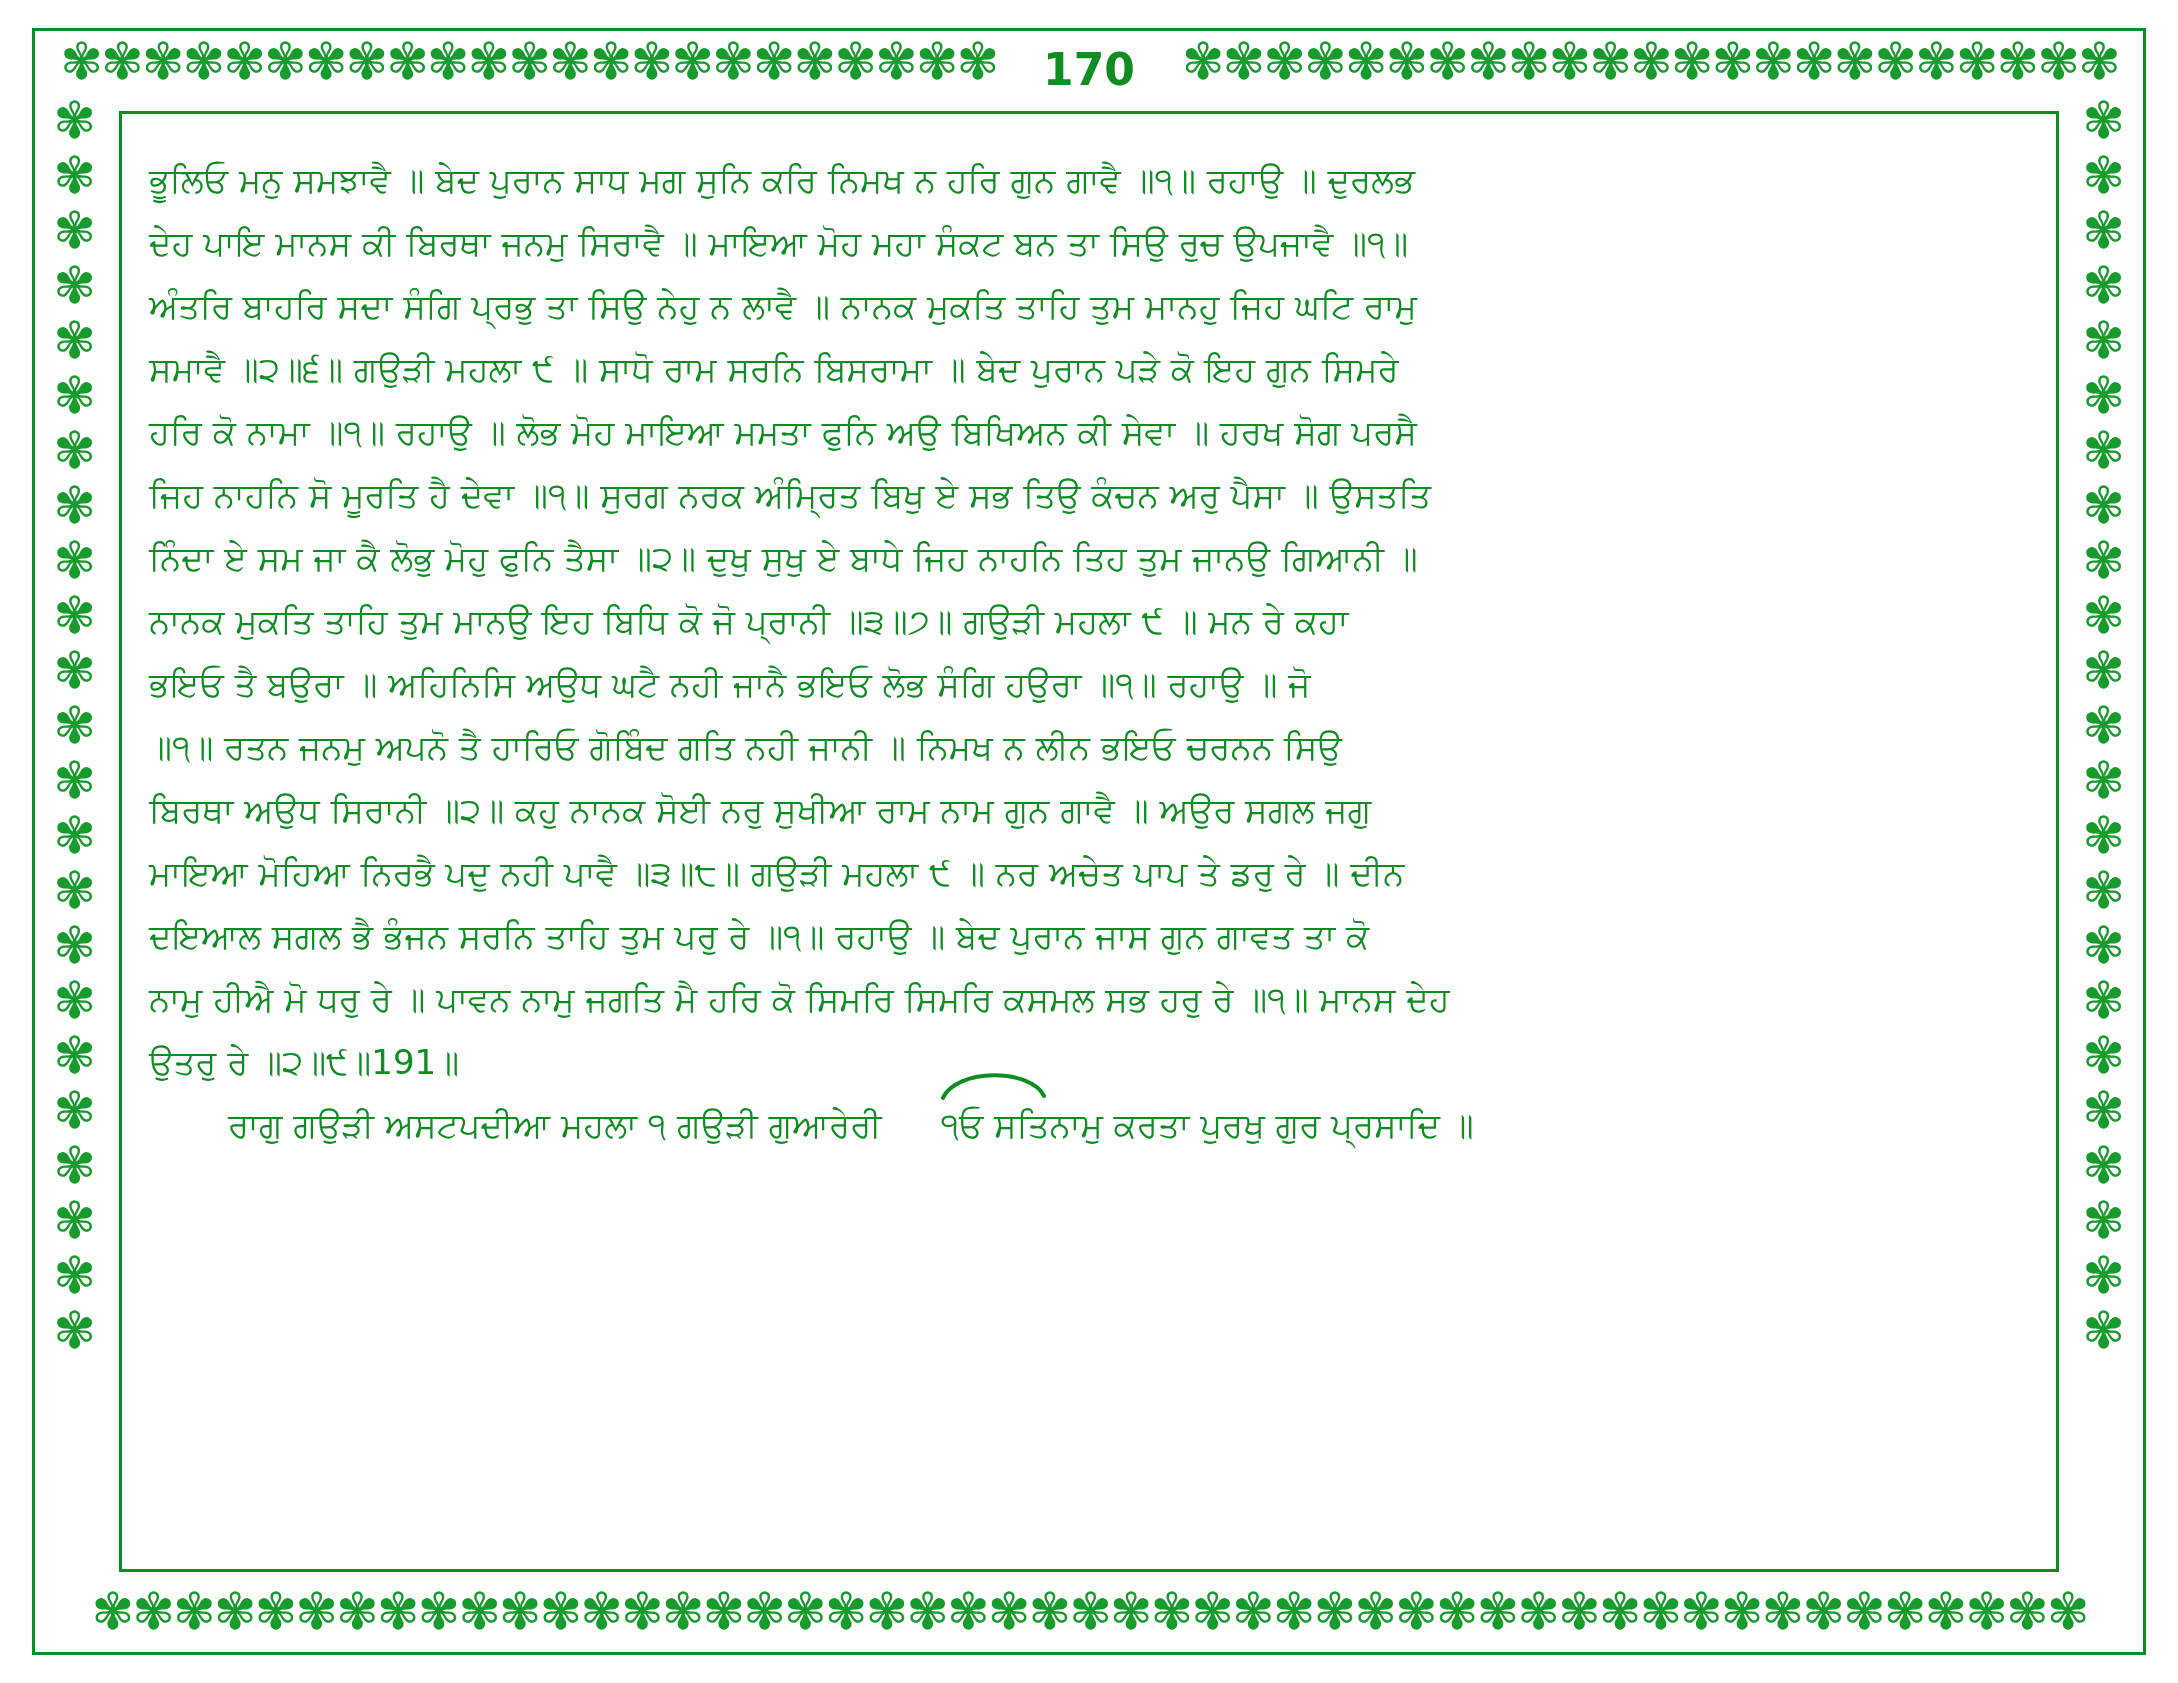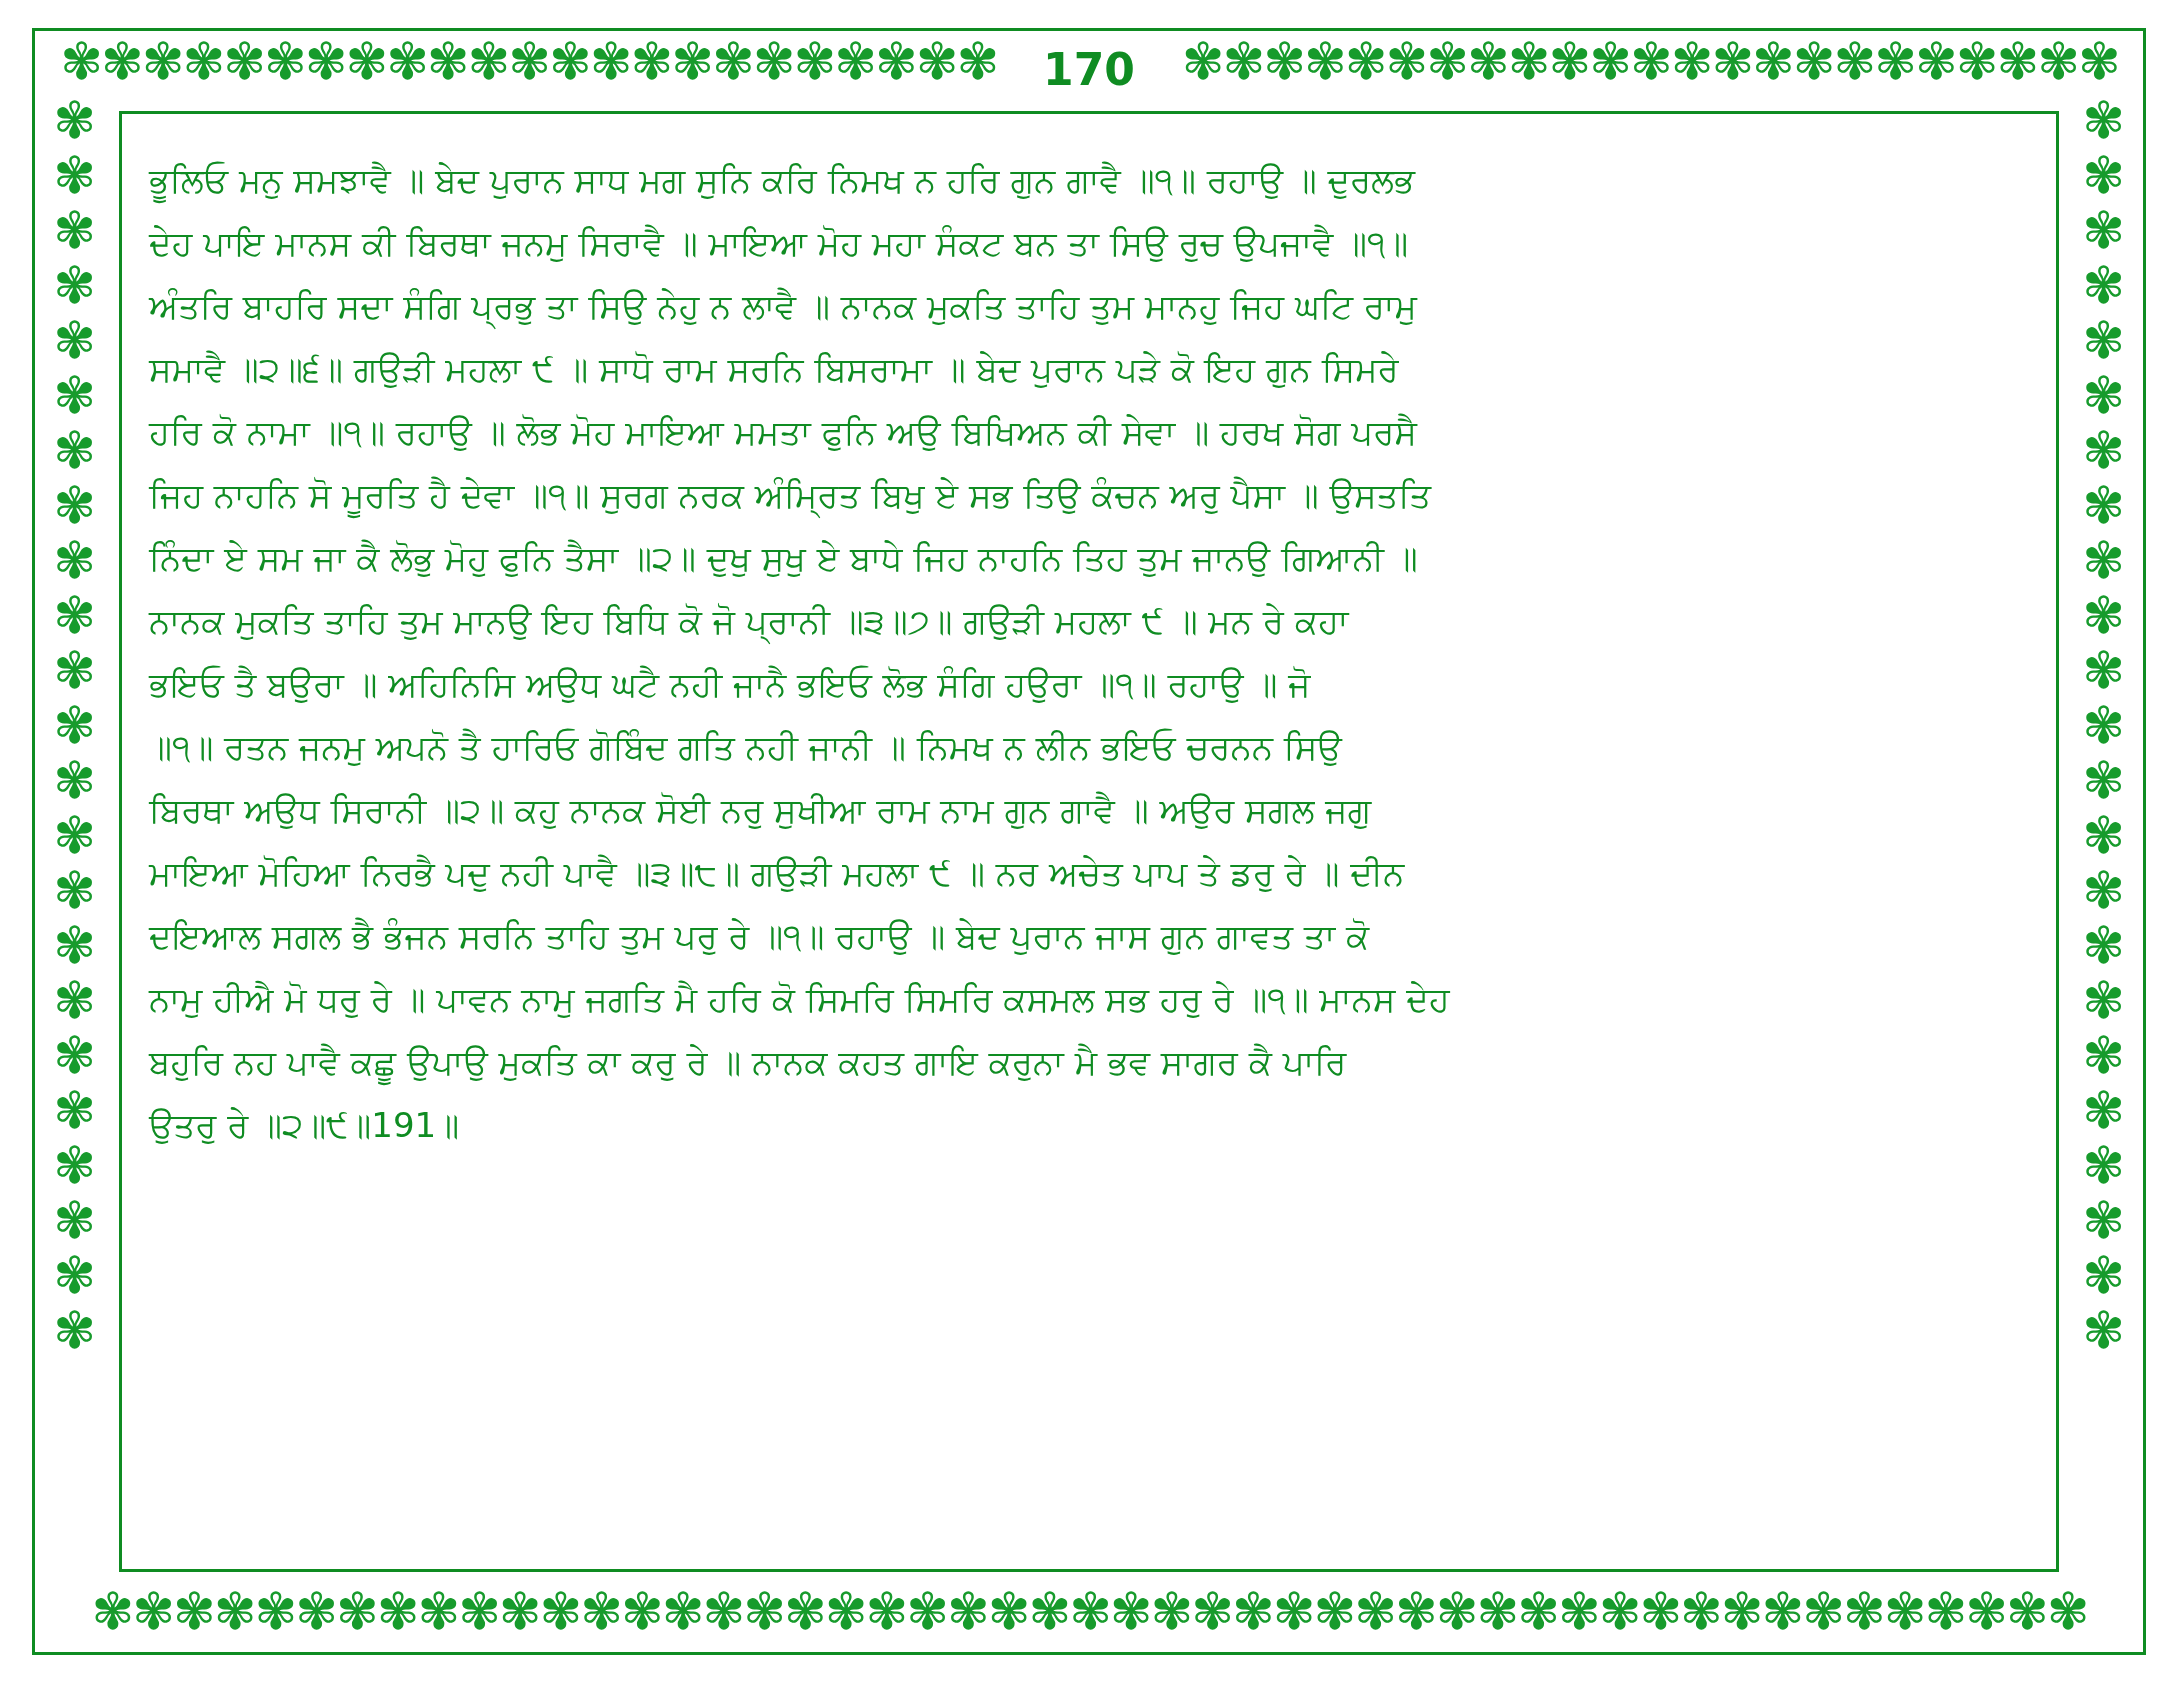--- a/index.html
+++ b/index.html
@@ -164,20 +164,28 @@
     <div class="line">ਹਰਿ ਕੋ ਨਾਮਾ ॥੧॥ ਰਹਾਉ ॥ ਲੋਭ ਮੋਹ ਮਾਇਆ ਮਮਤਾ ਫੁਨਿ ਅਉ ਬਿਖਿਅਨ ਕੀ ਸੇਵਾ ॥ ਹਰਖ ਸੋਗ ਪਰਸੈ</div>
     <div class="line">ਜਿਹ ਨਾਹਨਿ ਸੋ ਮੂਰਤਿ ਹੈ ਦੇਵਾ ॥੧॥ ਸੁਰਗ ਨਰਕ ਅੰਮ੍ਰਿਤ ਬਿਖੁ ਏ ਸਭ ਤਿਉ ਕੰਚਨ ਅਰੁ ਪੈਸਾ ॥ ਉਸਤਤਿ</div>
     <div class="line">ਨਿੰਦਾ ਏ ਸਮ ਜਾ ਕੈ ਲੋਭੁ ਮੋਹੁ ਫੁਨਿ ਤੈਸਾ ॥੨॥ ਦੁਖੁ ਸੁਖੁ ਏ ਬਾਧੇ ਜਿਹ ਨਾਹਨਿ ਤਿਹ ਤੁਮ ਜਾਨਉ ਗਿਆਨੀ ॥</div>
     <div class="line">ਨਾਨਕ ਮੁਕਤਿ ਤਾਹਿ ਤੁਮ ਮਾਨਉ ਇਹ ਬਿਧਿ ਕੋ ਜੋ ਪ੍ਰਾਨੀ ॥੩॥੭॥ ਗਉੜੀ ਮਹਲਾ ੯ ॥ ਮਨ ਰੇ ਕਹਾ</div>
     <div class="line">ਭਇਓ ਤੈ ਬਉਰਾ ॥ ਅਹਿਨਿਸਿ ਅਉਧ ਘਟੈ ਨਹੀ ਜਾਨੈ ਭਇਓ ਲੋਭ ਸੰਗਿ ਹਉਰਾ ॥੧॥ ਰਹਾਉ ॥ ਜੋ</div>
     <div class="line">॥੧॥ ਰਤਨ ਜਨਮੁ ਅਪਨੋ ਤੈ ਹਾਰਿਓ ਗੋਬਿੰਦ ਗਤਿ ਨਹੀ ਜਾਨੀ ॥ ਨਿਮਖ ਨ ਲੀਨ ਭਇਓ ਚਰਨਨ ਸਿਉ</div>
     <div class="line">ਬਿਰਥਾ ਅਉਧ ਸਿਰਾਨੀ ॥੨॥ ਕਹੁ ਨਾਨਕ ਸੋਈ ਨਰੁ ਸੁਖੀਆ ਰਾਮ ਨਾਮ ਗੁਨ ਗਾਵੈ ॥ ਅਉਰ ਸਗਲ ਜਗੁ</div>
     <div class="line">ਮਾਇਆ ਮੋਹਿਆ ਨਿਰਭੈ ਪਦੁ ਨਹੀ ਪਾਵੈ ॥੩॥੮॥ ਗਉੜੀ ਮਹਲਾ ੯ ॥ ਨਰ ਅਚੇਤ ਪਾਪ ਤੇ ਡਰੁ ਰੇ ॥ ਦੀਨ</div>
     <div class="line">ਦਇਆਲ ਸਗਲ ਭੈ ਭੰਜਨ ਸਰਨਿ ਤਾਹਿ ਤੁਮ ਪਰੁ ਰੇ ॥੧॥ ਰਹਾਉ ॥ ਬੇਦ ਪੁਰਾਨ ਜਾਸ ਗੁਨ ਗਾਵਤ ਤਾ ਕੋ</div>
     <div class="line">ਨਾਮੁ ਹੀਐ ਮੋ ਧਰੁ ਰੇ ॥ ਪਾਵਨ ਨਾਮੁ ਜਗਤਿ ਮੈ ਹਰਿ ਕੋ ਸਿਮਰਿ ਸਿਮਰਿ ਕਸਮਲ ਸਭ ਹਰੁ ਰੇ ॥੧॥ ਮਾਨਸ ਦੇਹ</div>
-    <div class="line">ਬਹੁਰਿ ਨਹ ਪਾਵੈ ਕਛੂ ਉਪਾਉ ਮੁਕਤਿ ਕਾ ਕਰੁ ਰੇ ॥ ਨਾਨਕ ਕਹਤ ਗਾਇ ਕਰੁਨਾ ਮੈ ਭਵ ਸਾਗਰ ਕੈ ਪਾਰਿ</div>
     <div class="line">ਉਤਰੁ ਰੇ ॥੨॥੯॥191॥</div>
 
+    <div class="line shabad-head">
+      <span class="seg1">ਰਾਗੁ ਗਉੜੀ ਅਸਟਪਦੀਆ ਮਹਲਾ ੧ ਗਉੜੀ ਗੁਆਰੇਰੀ</span>
+      <span class="seg2">
+        <svg class="ik-onkar-arc" viewBox="0 0 110 34">
+          <path d="M4 32 C 18 2, 92 2, 106 30" stroke="#0f8c22" stroke-width="4" fill="none" stroke-linecap="round"></path>
+        </svg>
+        <span>੧ਓ ਸਤਿਨਾਮੁ ਕਰਤਾ ਪੁਰਖੁ ਗੁਰ ਪ੍ਰਸਾਦਿ ॥</span>
+      </span>
+    </div>
 
   </div>
 
 </div>
 
 
 </body></html>

